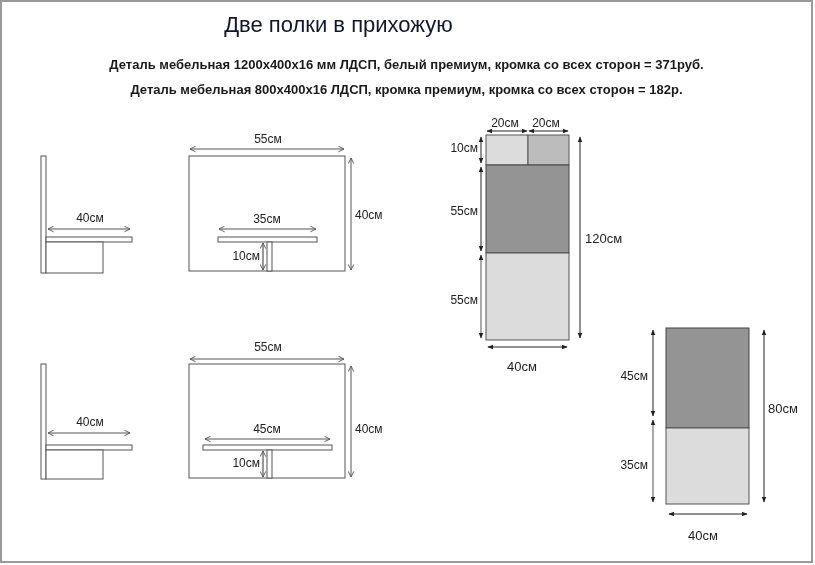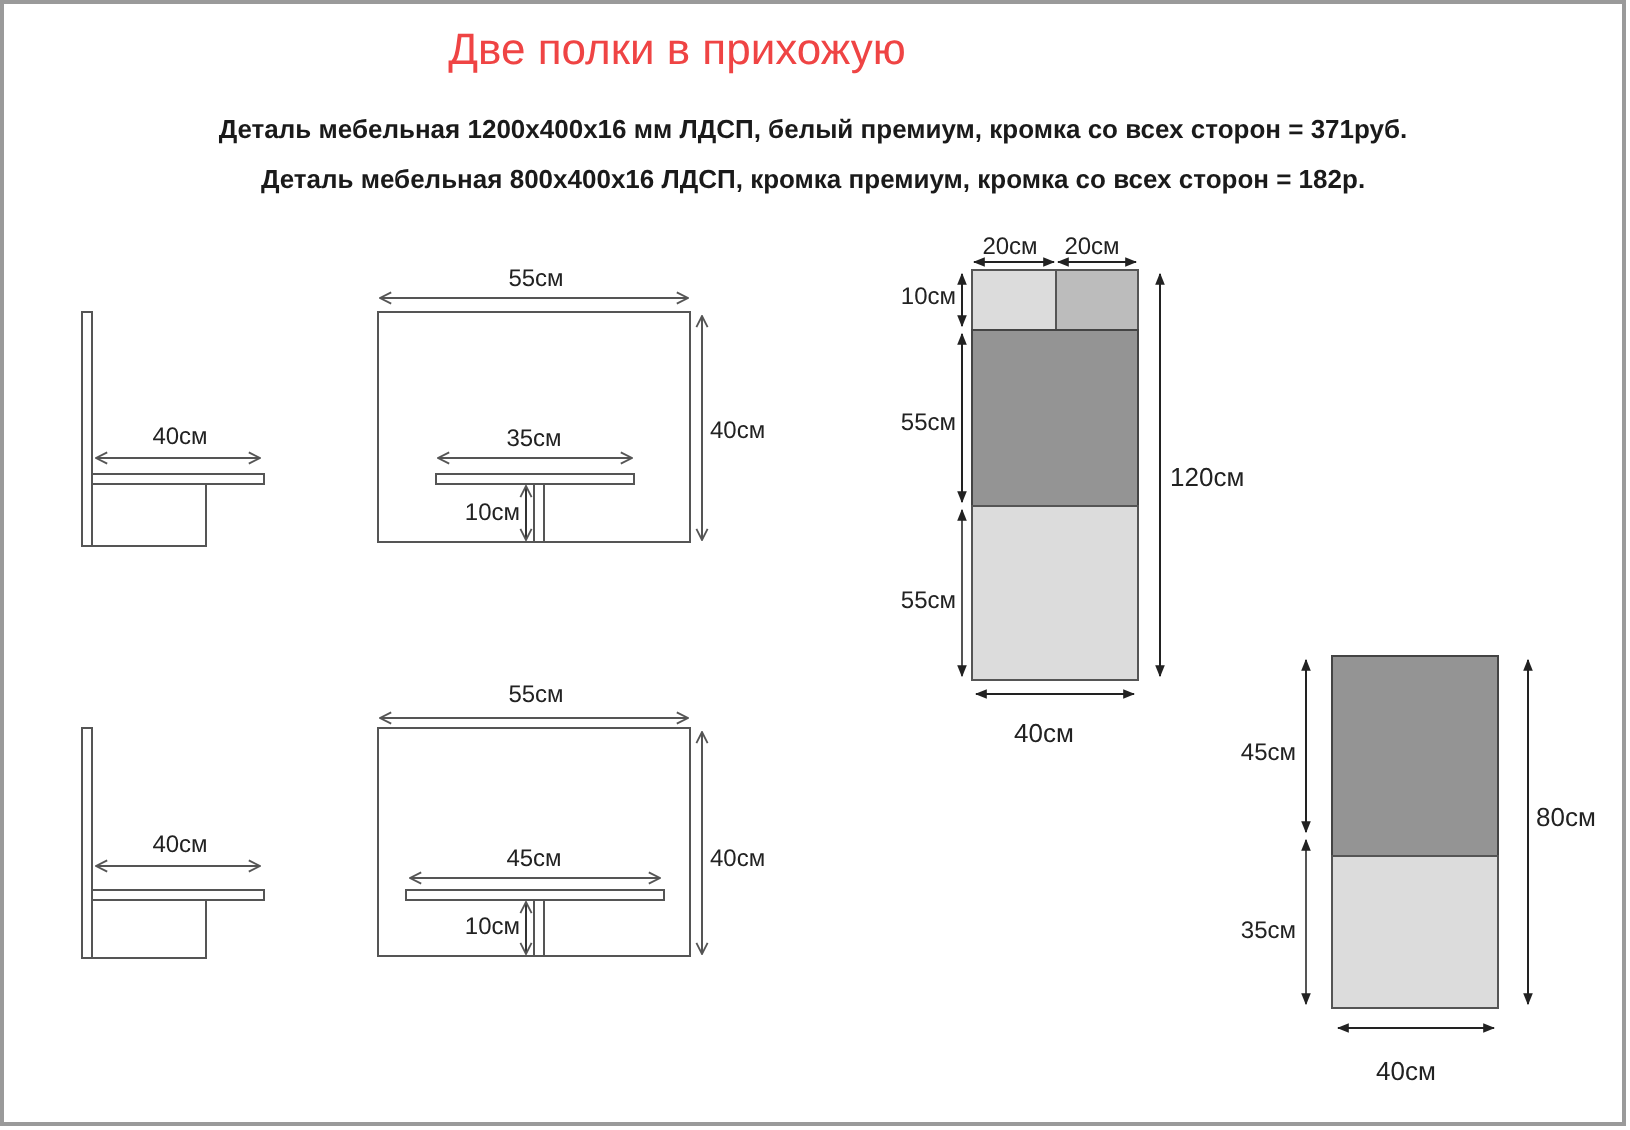--- a/index.html
+++ b/index.html
@@ -1,20 +1,20 @@
 <!DOCTYPE html>
 <html><head>
   <meta charset="utf-8">
   <style>
     html, body { margin: 0; padding: 0; background: #ffffff; }
     body { width: 815px; height: 565px; position: relative; overflow: hidden;
            font-family: "Liberation Sans", sans-serif; color: #222; }
     .frame { position: absolute; left: 0; top: 0; width: 815px; height: 565px; }
     .title { position: absolute; left: 0; top: 12px; width: 677px; text-align: center;
-             font-size: 22px; font-weight: normal; color: #ef4444; }
+             font-size: 22px; font-weight: normal; color: #0f172a; }
     .subtitle { position: absolute; left: 0; width: 813px; text-align: center;
                 font-size: 13px; font-weight: bold; color: #1a1a1a; }
     .sub1 { top: 57px; }
     .sub2 { top: 82px; }
     svg text { font-family: "Liberation Sans", sans-serif; fill: #222; }
   </style>
 </head>
 <body>
 
 <svg class="frame" width="815" height="565" viewBox="0 0 815 565" xmlns="http://www.w3.org/2000/svg">

